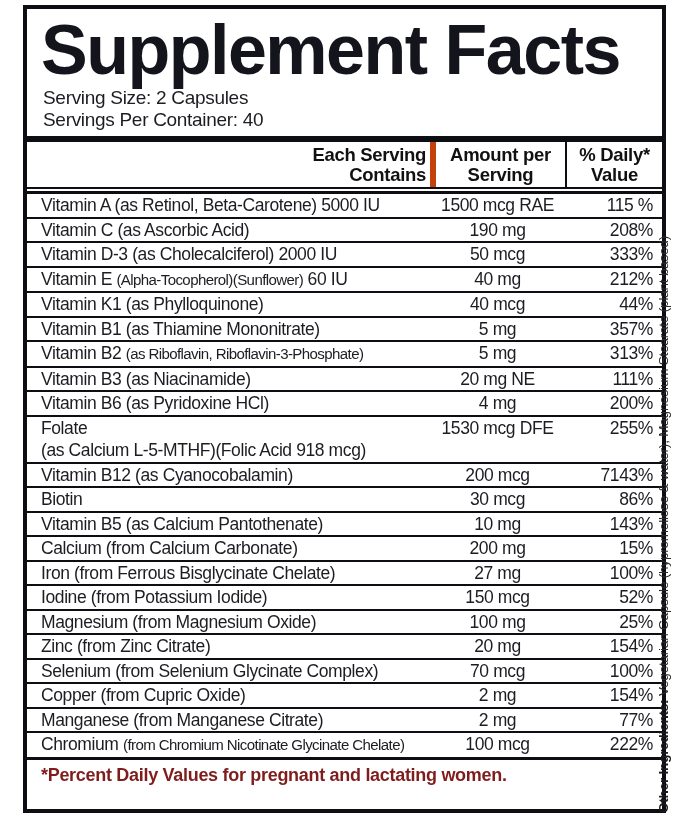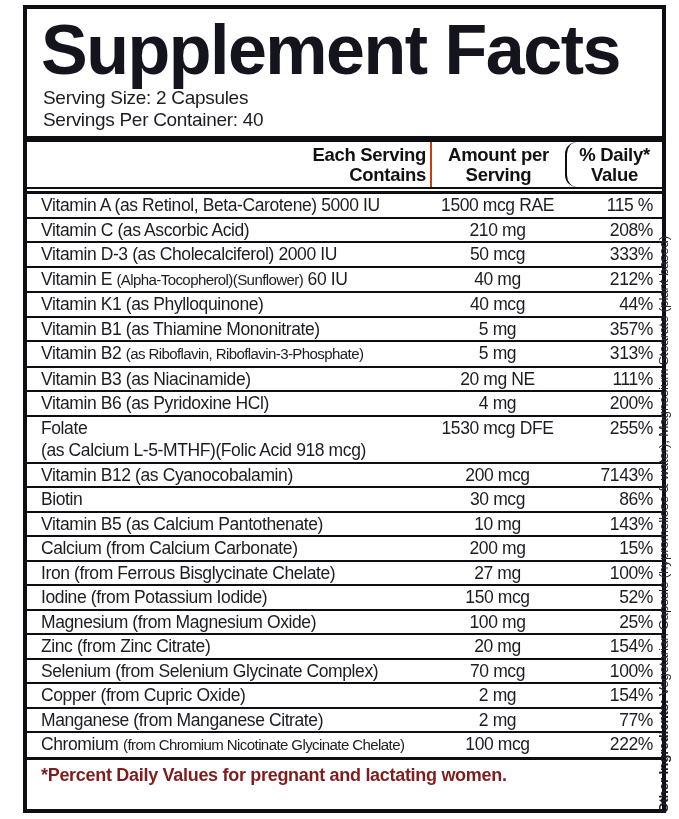--- a/index.html
+++ b/index.html
@@ -36,29 +36,29 @@
 
   .bar-thick { height: 6px; background: #0d0d14; margin-top: 5px; }
 
   .thead { display: flex; align-items: stretch; }
   .thead .h1 {
     flex: 1; padding: 3px 4px 2px 14px;
     font-weight: bold; font-size: 18.5px; line-height: 20px; letter-spacing: -0.3px; text-align: right;
   }
   .thead .h2 {
     width: 135px; box-sizing: border-box;
-    border-left: 2px solid #c2410c;
+    border-left: 6px solid #c2410c;
     text-align: center; padding: 3px 2px 2px;
     font-weight: bold; font-size: 18.5px; line-height: 20px; letter-spacing: -0.3px;
   }
   .thead .h3 {
     width: 97px; box-sizing: border-box;
     border-left: 2px solid #0d0d14;
     text-align: center; padding: 3px 2px 2px;
-    font-weight: bold; font-size: 18.5px; line-height: 20px; letter-spacing: -0.3px; border-radius: 12px;
+    font-weight: bold; font-size: 18.5px; line-height: 20px; letter-spacing: -0.3px;
   }
 
   .double-rule { height: 7px; box-sizing: border-box; border-top: 2px solid #0d0d14; border-bottom: 3px solid #0d0d14; background: #fff; }
 
   .tbody { }
   .row {
     display: flex; align-items: flex-start;
     border-bottom: 2px solid #0d0d14;
     font-size: 17.5px; line-height: 22.5px; letter-spacing: -0.4px;
     color: #1c1c22;
@@ -132,21 +132,21 @@
     </div>
     <div class="cell-amt">1500 mcg RAE</div>
     <div class="cell-dv">115 %</div>
   </div>
 
   <div class="row">
     <div class="cell-name">
       <span class="pre">Vitamin C (as Ascorbic Acid)</span>
       
     </div>
-    <div class="cell-amt">210 mg</div>
+    <div class="cell-amt">190 mg</div>
     <div class="cell-dv">208%</div>
   </div>
 
   <div class="row">
     <div class="cell-name">
       <span class="pre">Vitamin D-3 (as Cholecalciferol) 2000 IU</span>
       
     </div>
     <div class="cell-amt">50 mcg</div>
     <div class="cell-dv">333%</div>

